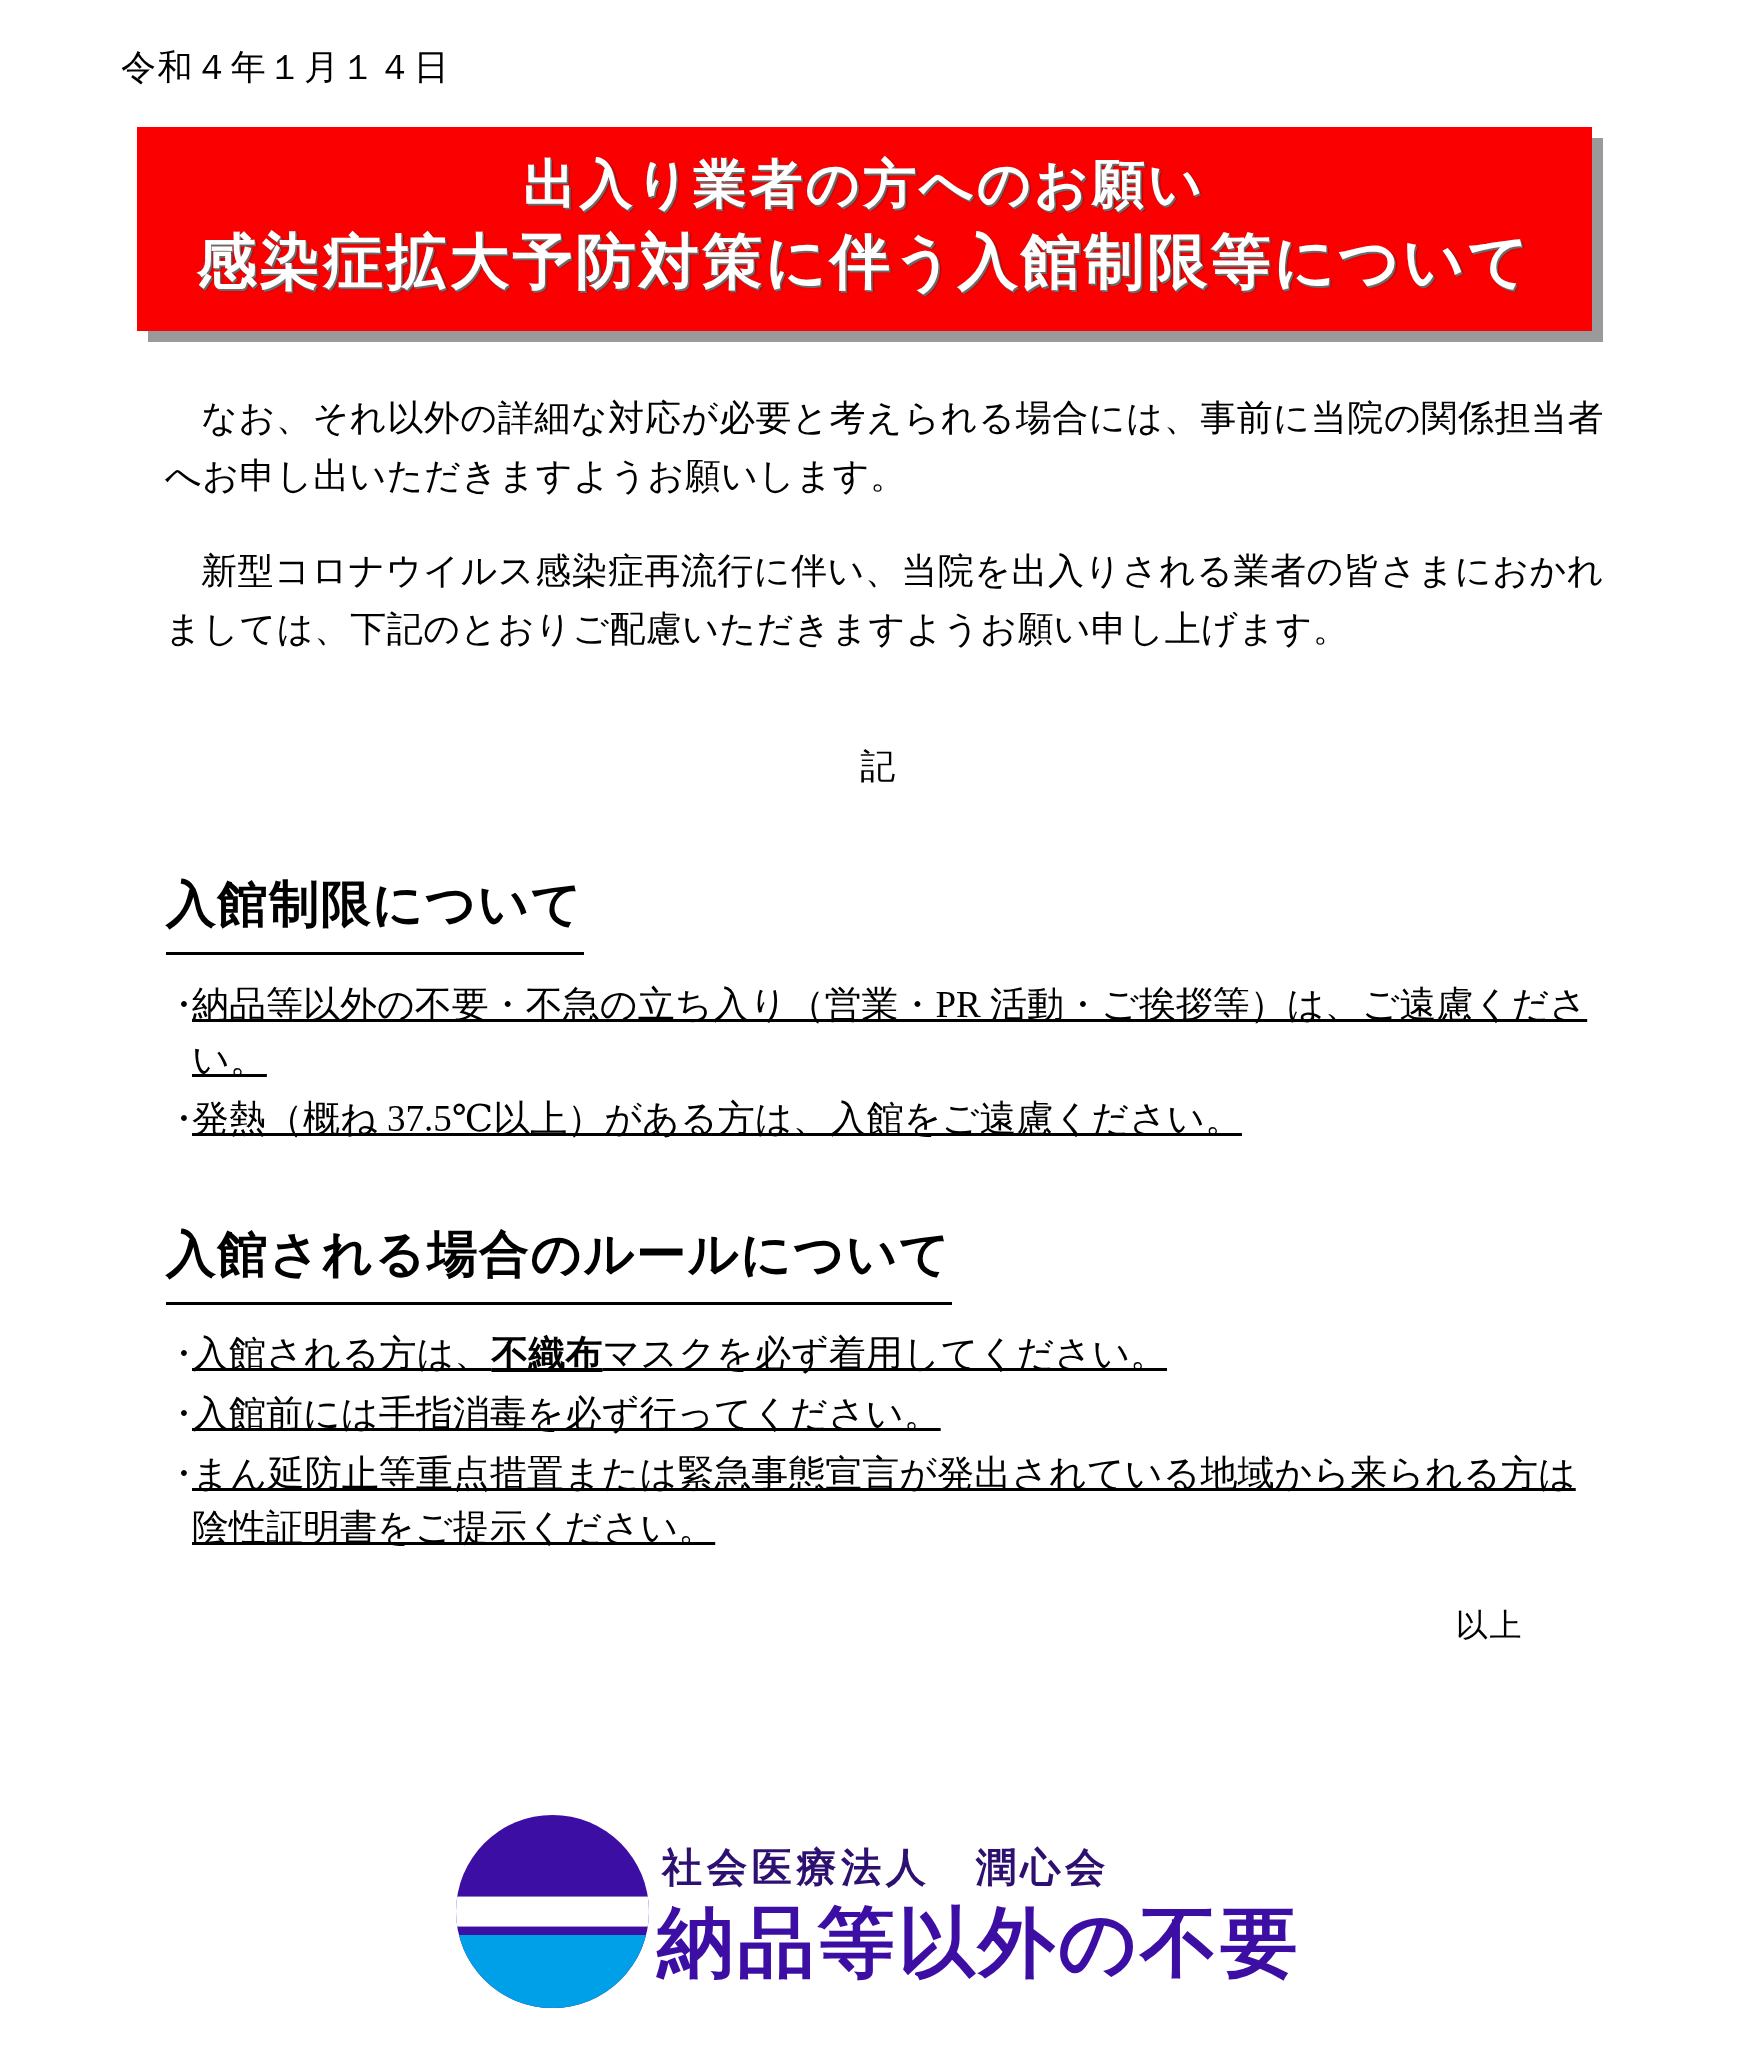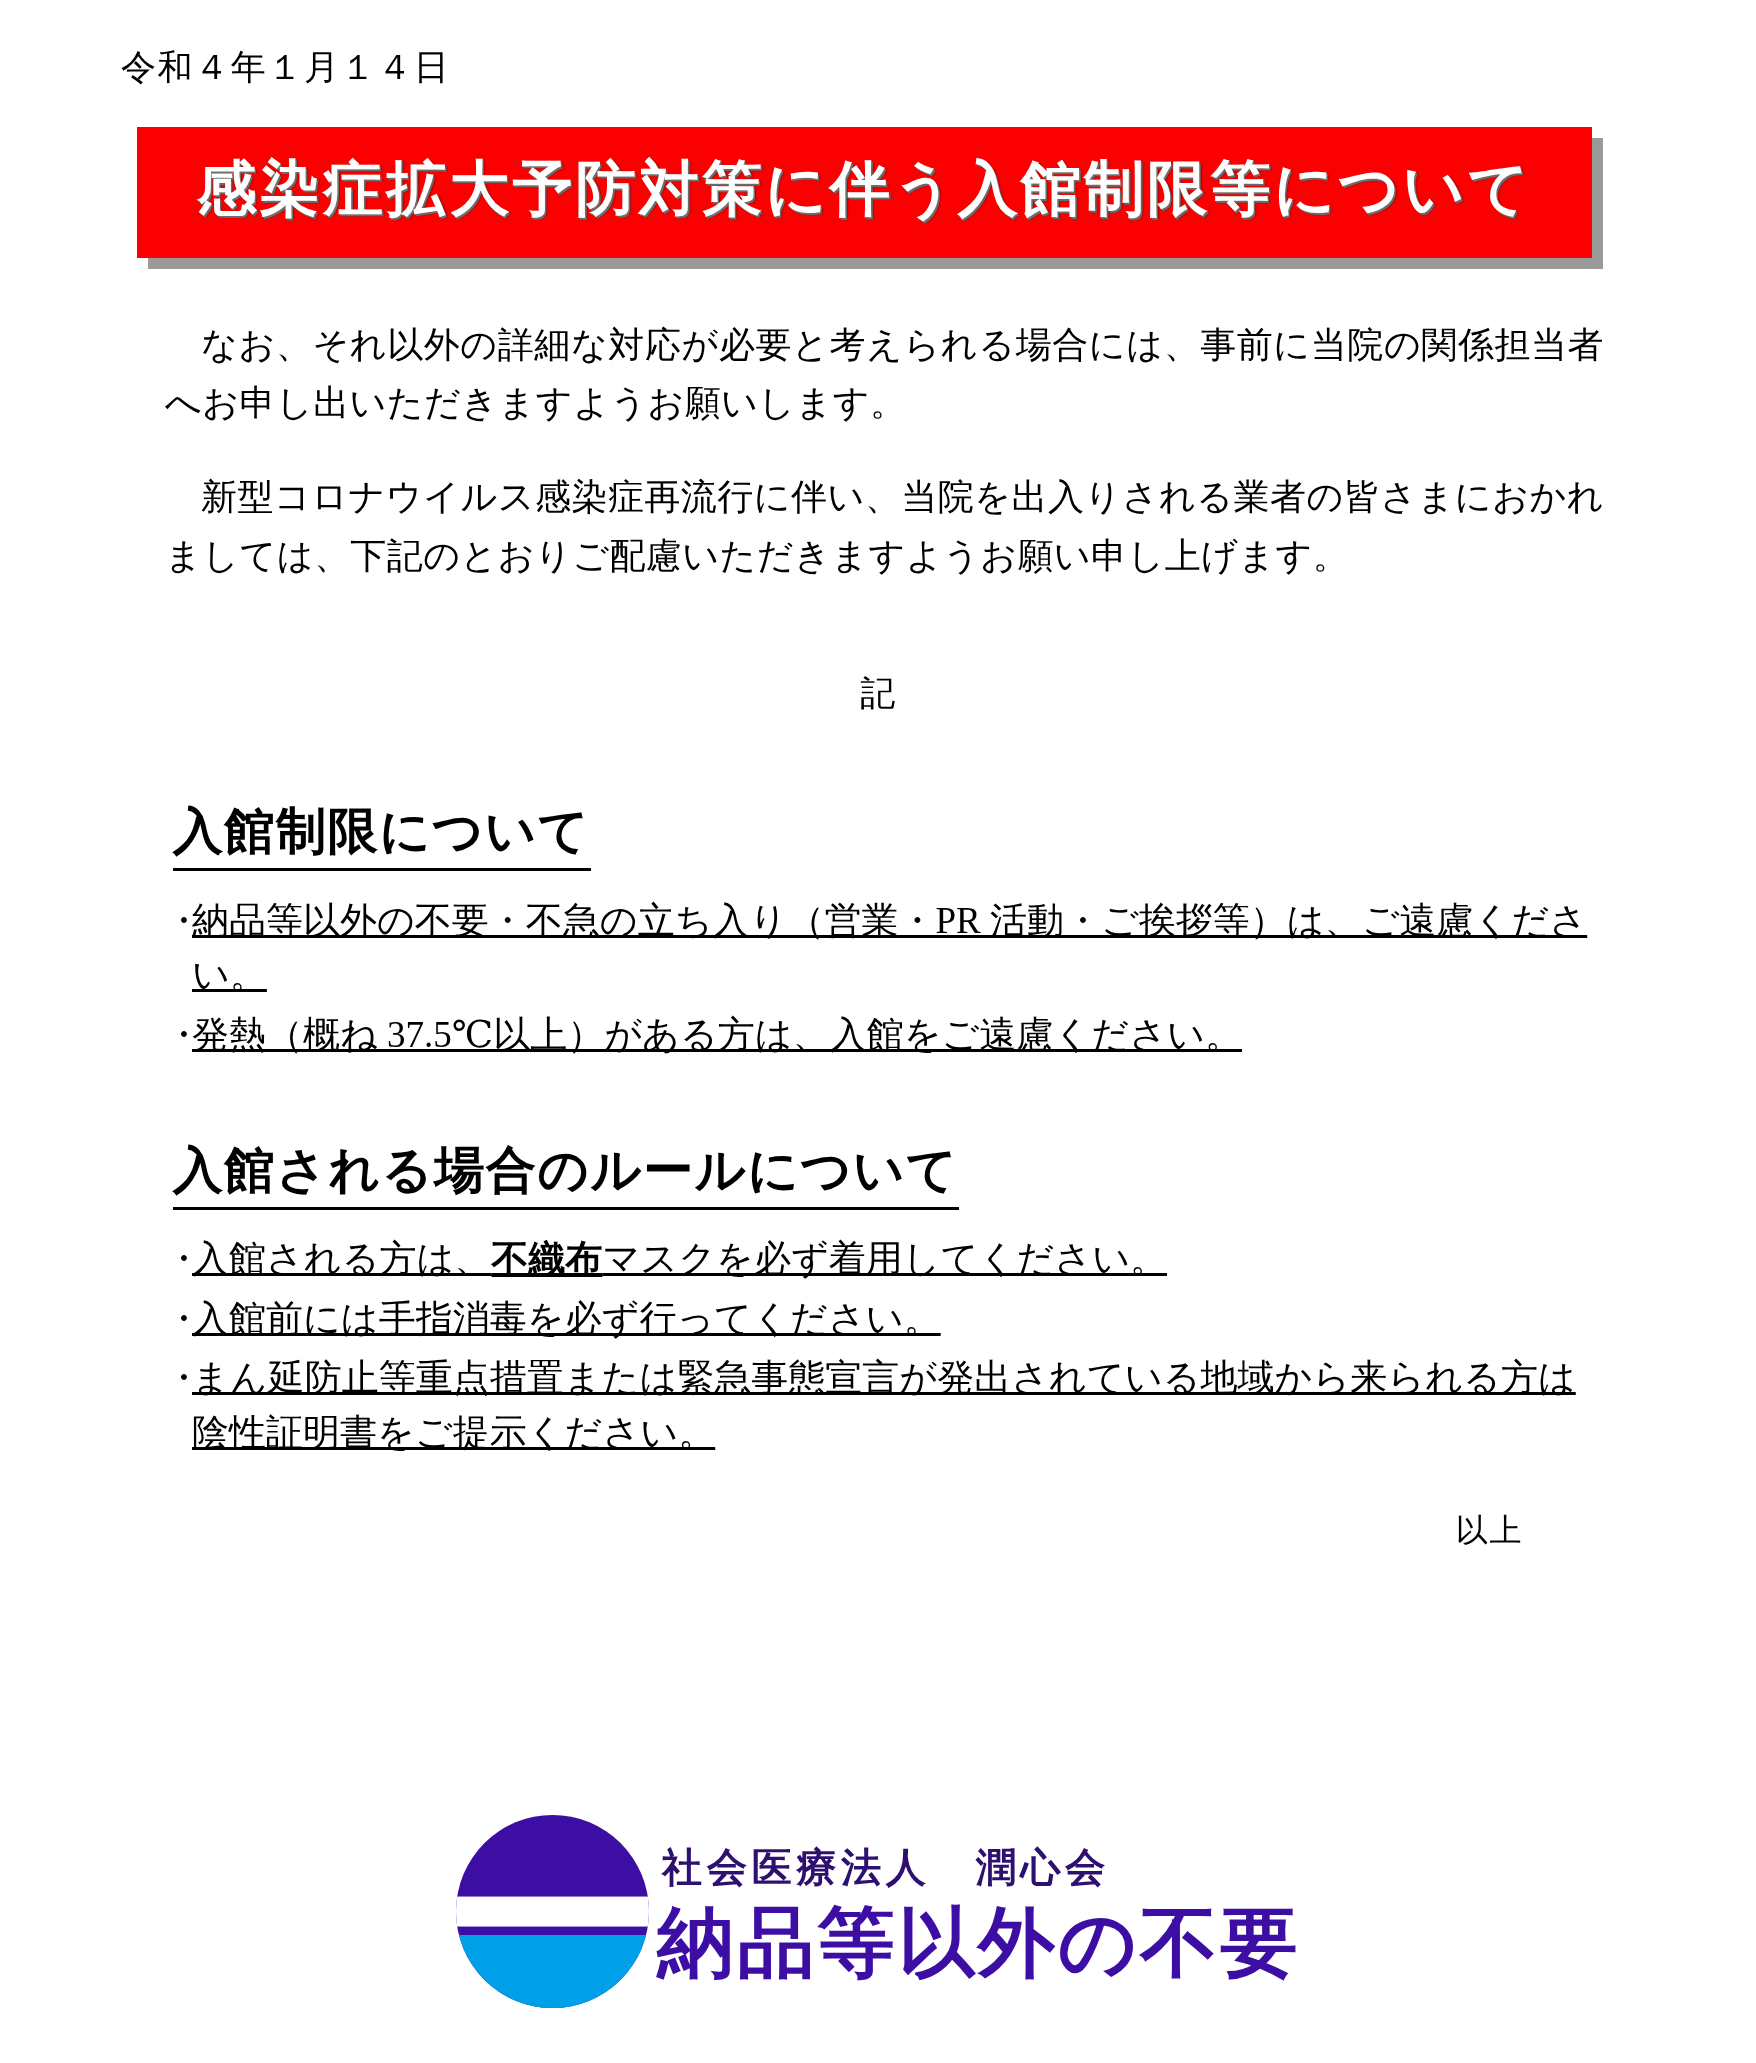--- a/index.html
+++ b/index.html
@@ -97,23 +97,23 @@
     padding: 0 32px 0 44px;
   }
   .section.first { margin-top: 81px; }
   .section.second { margin-top: 74px; }
 
   .sec-head {
     font-size: 50px;
     font-weight: bold;
     display: inline-block;
     border-bottom: 3.2px solid #000;
-    padding-bottom: 3px;
-    letter-spacing: 1.6px;
-    margin-left: 8px;
+    padding-bottom: 14px;
+    letter-spacing: 1.6px;
+    margin-left: 1px;
   }
 
   .bullets {
     margin-top: 22.6px;
   }
   .bullet {
     font-size: 37px;
     line-height: 1.48;
     display: flex;
     align-items: flex-start;
@@ -213,20 +213,21 @@
 </head>
 <body>
 
 <div class="page">
 
   <div class="date-line">令和４年１月１４日</div>
 
   <div class="banner-wrap">
     <div class="banner-shadow"></div>
     <div class="banner">
+      <div class="banner-line l1">出入り業者の方へのお願い</div>
       <div class="banner-line l2">感染症拡大予防対策に伴う入館制限等について</div>
     </div>
   </div>
 
   <div class="body-block">
     <p class="para">なお、それ以外の詳細な対応が必要と考えられる場合には、事前に当院の関係担当者へお申し出いただきますようお願いします。</p>
     <p class="para">新型コロナウイルス感染症再流行に伴い、当院を出入りされる業者の皆さまにおかれましては、下記のとおりご配慮いただきますようお願い申し上げます。</p>
   </div>
 
   <div class="ki">記</div>

